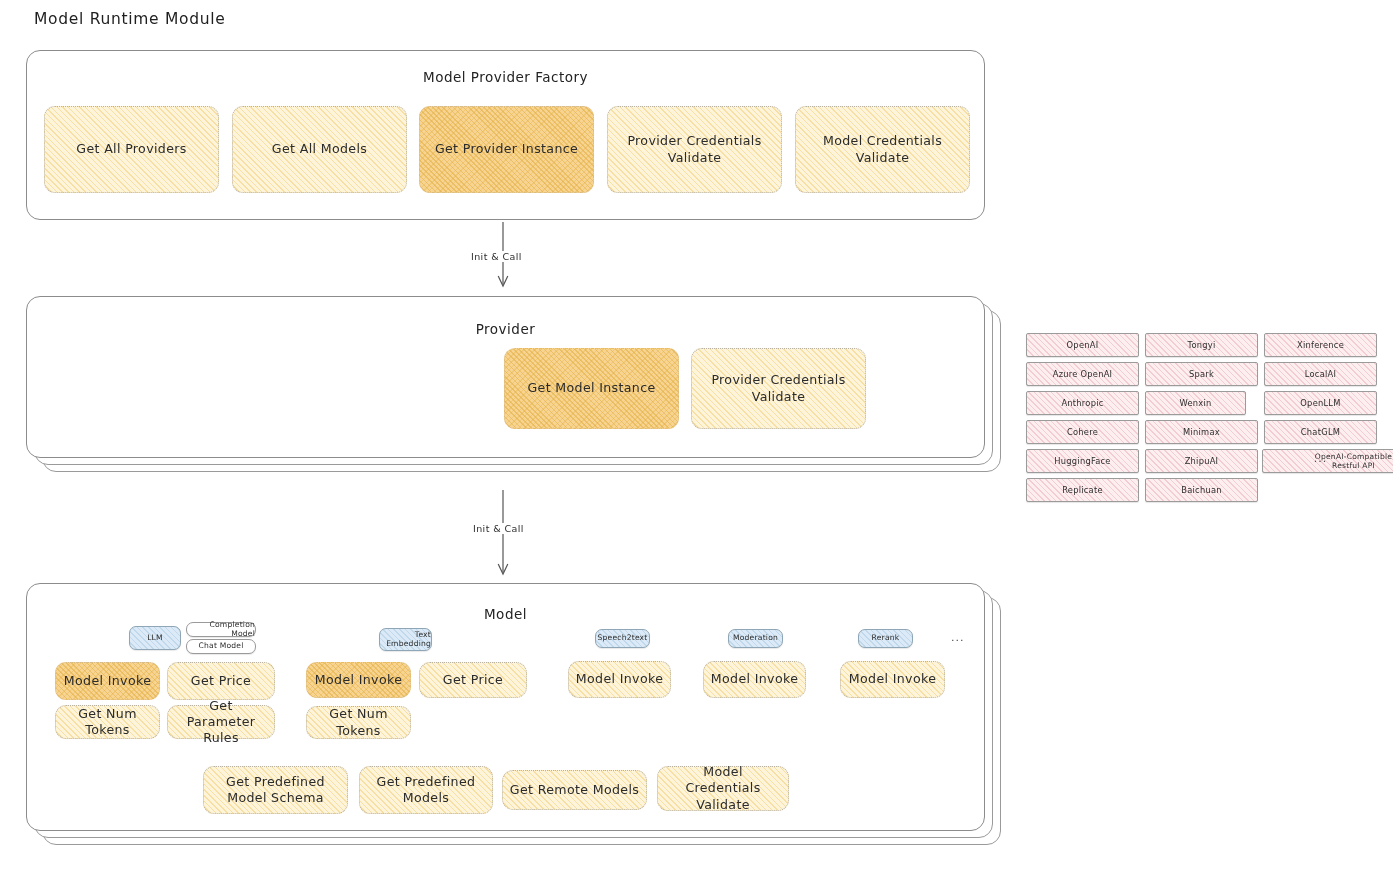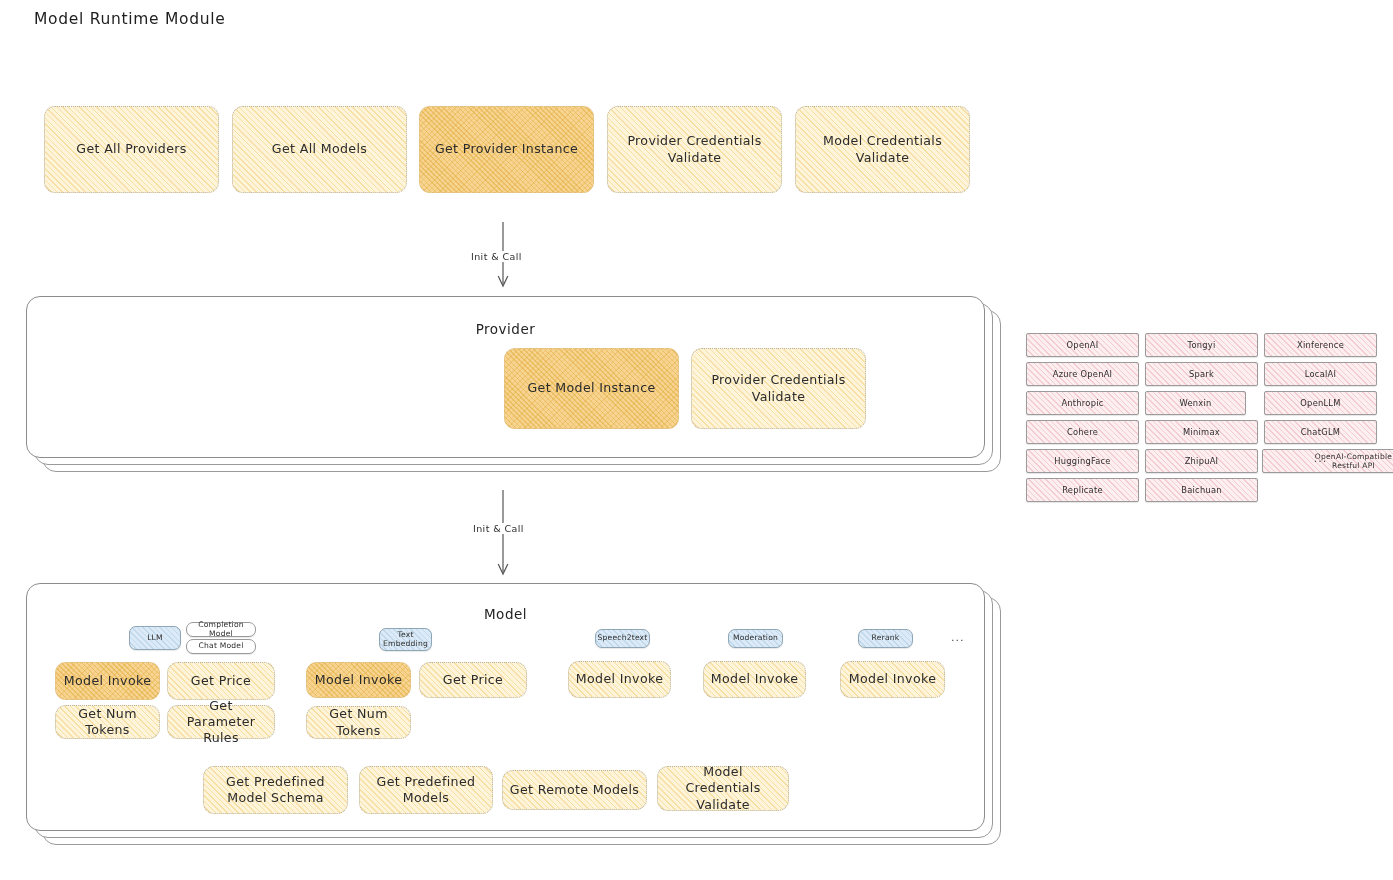--- a/index.html
+++ b/index.html
@@ -130,21 +130,21 @@
   }
 
   
   .tag {
     position: absolute;
     border: 1.2px solid #9a9a9a;
     border-radius: 7px;
     display: flex;
     align-items: center;
     justify-content: center;
-    text-align: center;
+    text-align: right;
     font-size: 7.6px;
     color: #2d2d2d;
     line-height: 1.18;
     letter-spacing: .2px;
     background: #ffffff;
     box-shadow: 0 1px 1px rgba(0,0,0,.09);
   }
   .tag.blue {
     background-color: #dbeaf6;
     background-image:
@@ -176,20 +176,23 @@
     white-space: nowrap;
   }
 </style>
 </head>
 <body>
 
 <div id="stage">
 
   <div id="page-title" class="hand">Model Runtime Module</div>
 
+  <div class="panel" id="factory-panel" style="left:26px; top:50px; width:959px; height:170px;">
+    <div class="panel-title hand" style="top:18px;">Model Provider Factory</div>
+  </div>
 
   <div class="node hand" style="left:44px; top:106px; width:175px; height:87px;">Get All Providers</div>
   <div class="node hand hl" style="left:419px; top:106px; width:175px; height:87px;">Get Provider Instance</div>
   <div class="node hand" style="left:232px; top:106px; width:175px; height:87px;">Get All Models</div>
   <div class="node hand" style="left:607px; top:106px; width:175px; height:87px;">Provider Credentials Validate</div>
   <div class="node hand" style="left:795px; top:106px; width:175px; height:87px;">Model Credentials Validate</div>
 
   <svg class="arrow-svg" style="left:495px; top:222px;" width="18" height="72">
     <line x1="8" y1="0" x2="8" y2="62" stroke="#555" stroke-width="1.2"></line>
     <path d="M3.2 54 L8 64 L12.8 54" fill="none" stroke="#555" stroke-width="1.2"></path>

